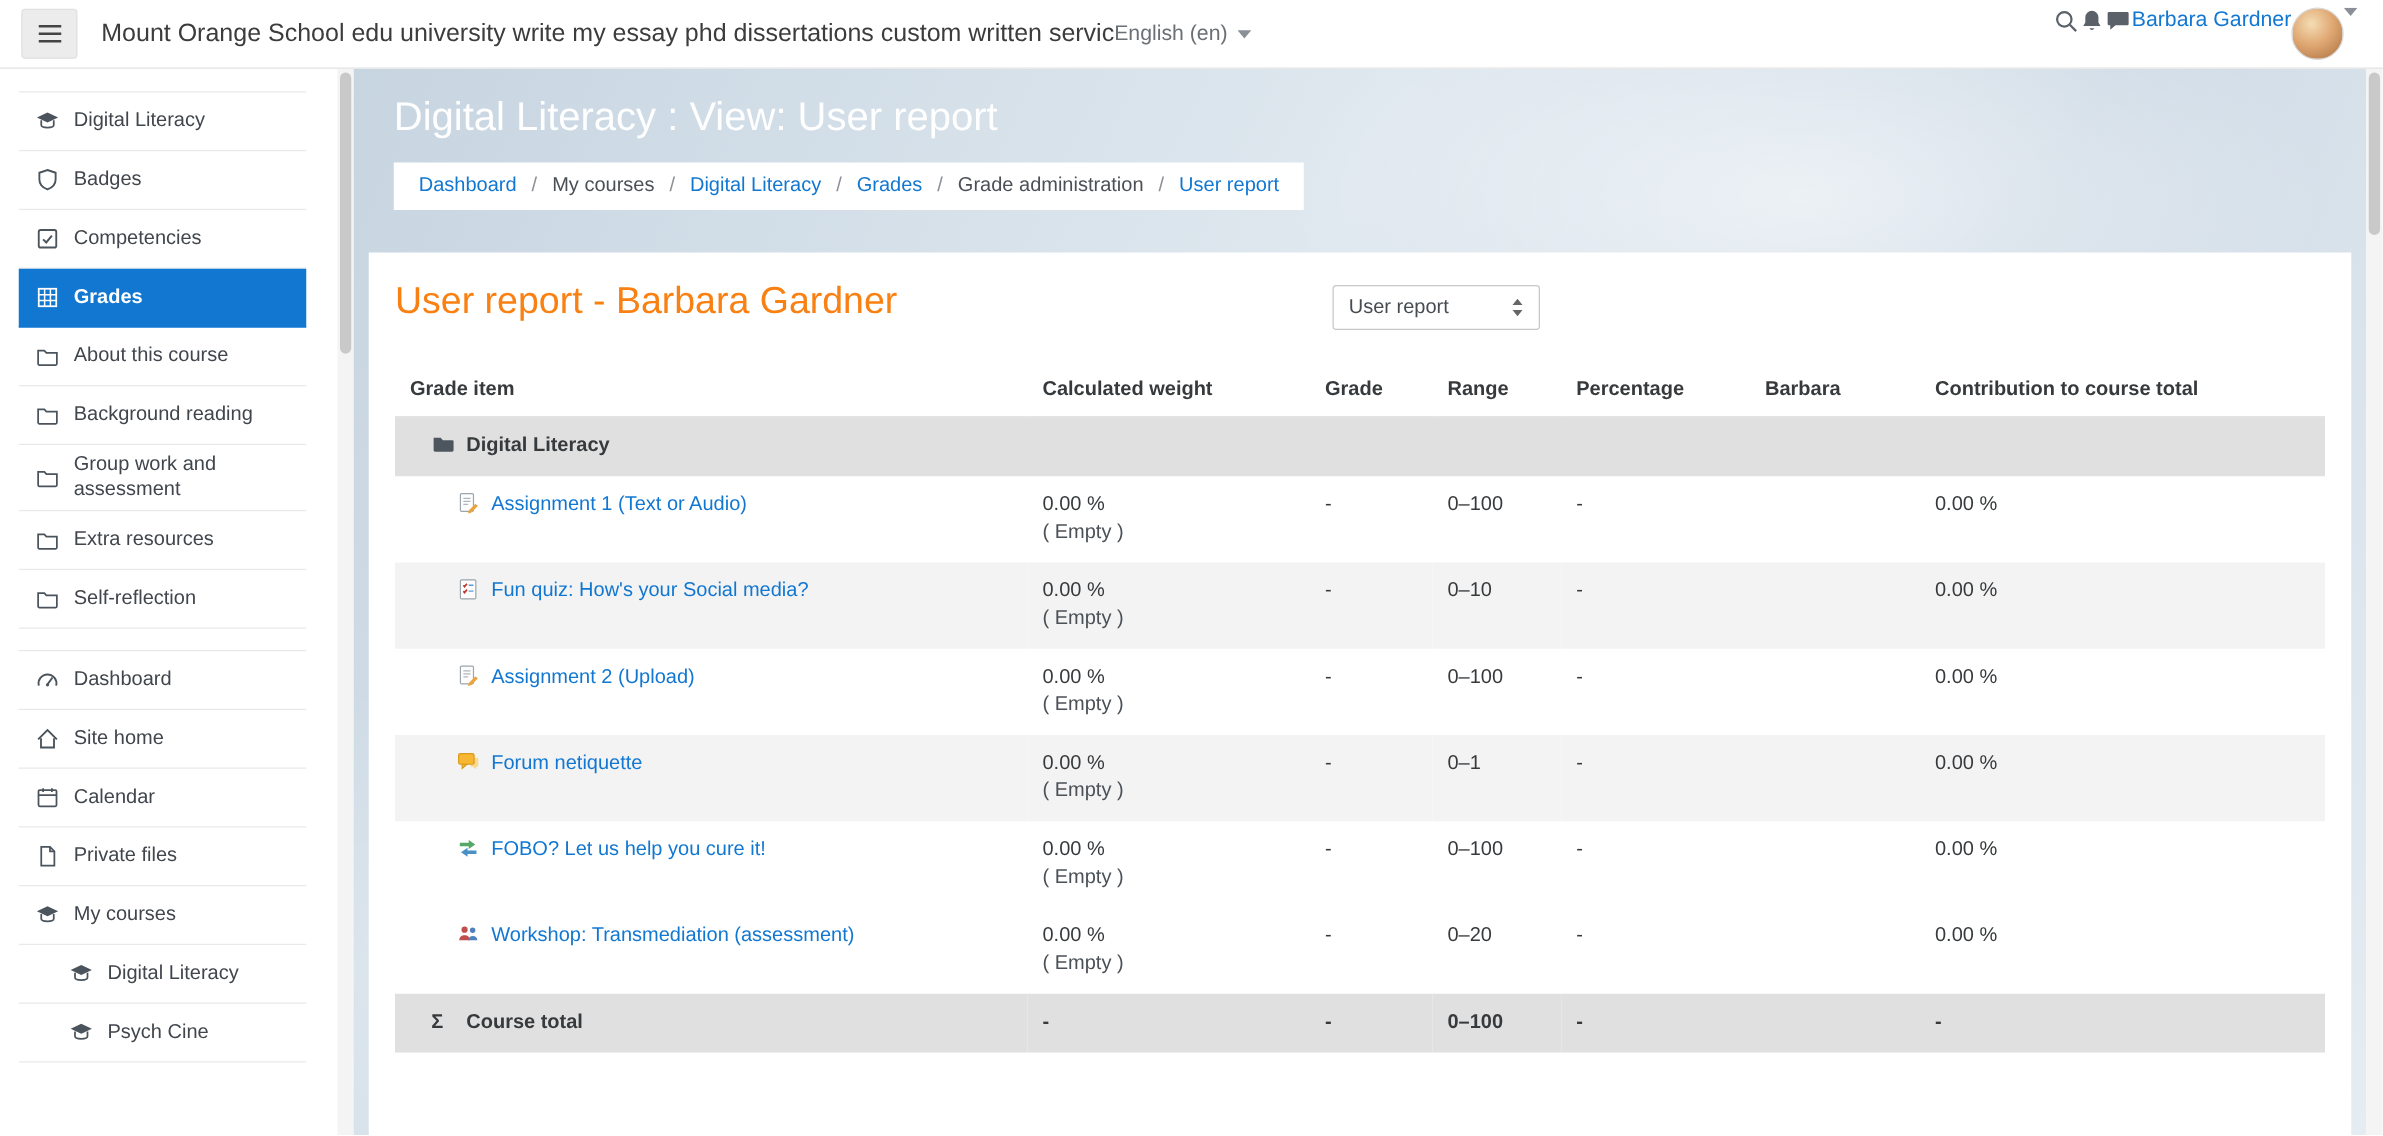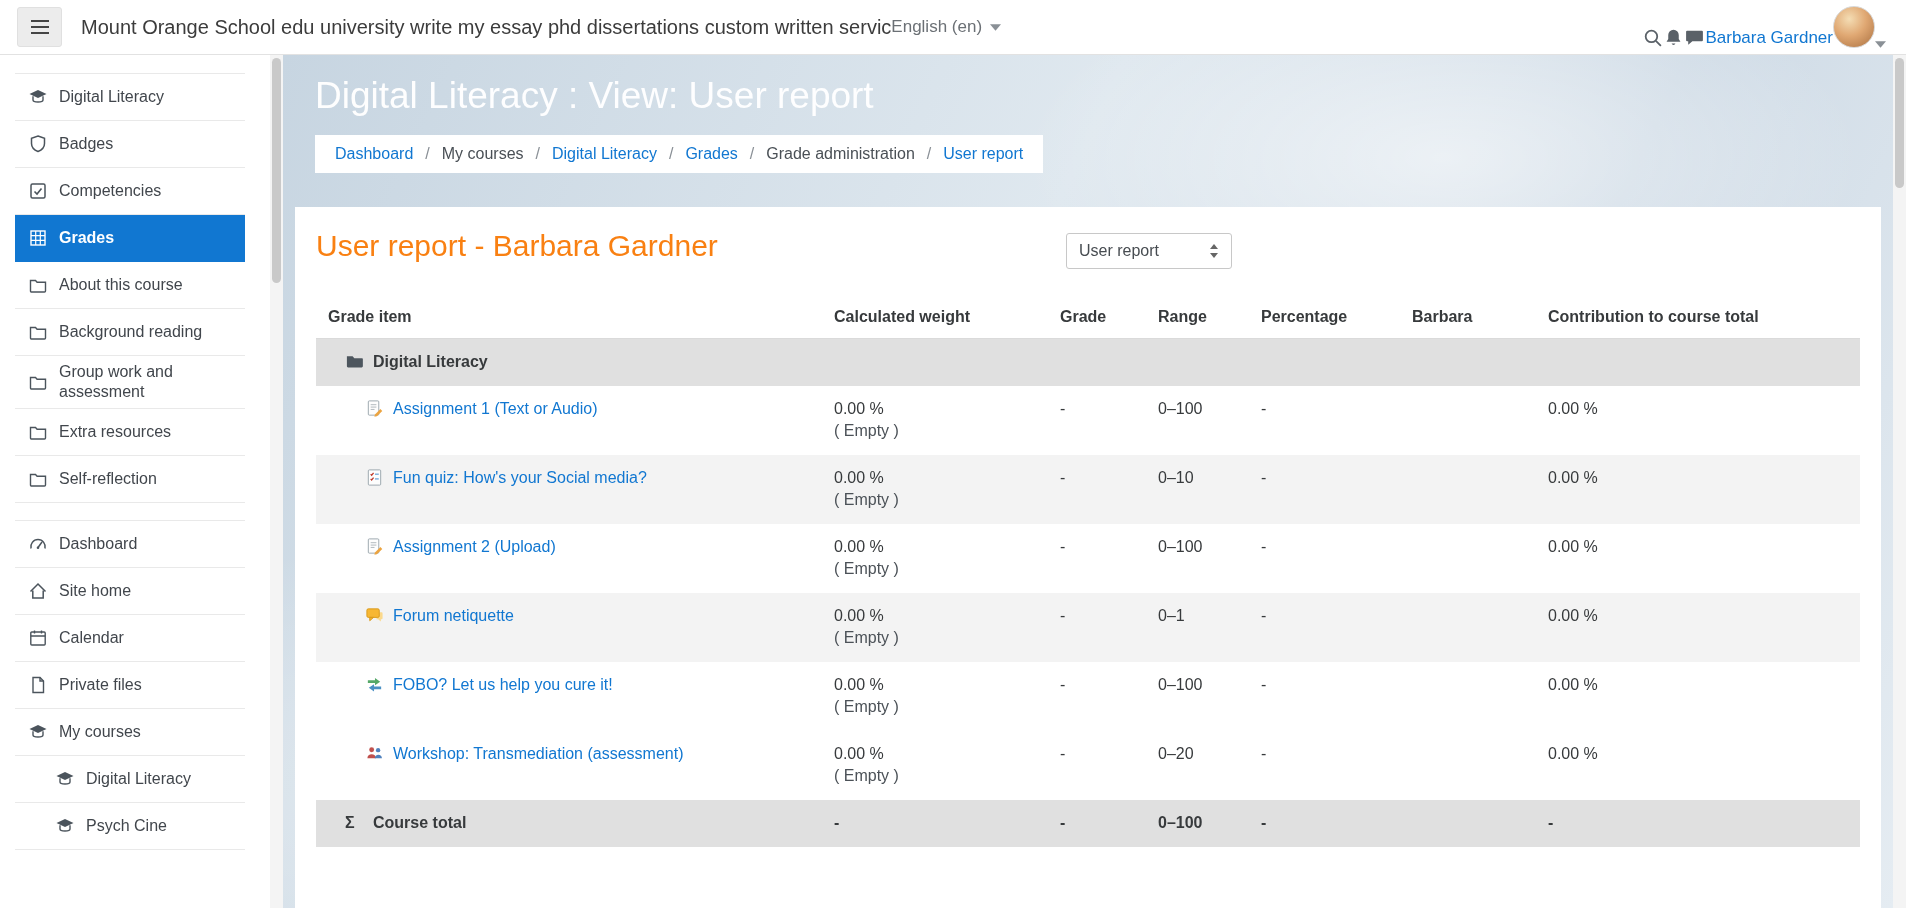--- a/index.html
+++ b/index.html
@@ -19,21 +19,21 @@
     background:#fff; border-bottom:1px solid #e2e2e2;
     display:flex; align-items:center; padding:0 20px 0 17px; z-index:10;
   }
   .burger-btn {
     width:45px; height:40px; background:#ececec; border:1px solid #e0e0e0;
     border-radius:3px; display:flex; align-items:center; justify-content:center; cursor:pointer;
   }
   .bars { width:18px; height:2px; background:#454545; box-shadow:0 -6px 0 #454545, 0 6px 0 #454545; }
   .site-title { margin-left:19px; font-size:20px; color:#3c3c3c; white-space:nowrap; text-decoration:none; }
   .lang { font-size:17px; color:#6b7075; display:flex; align-items:center; gap:8px; cursor:pointer; white-space:nowrap; }
-  .nav-right { margin-left:auto; display:flex; align-items:flex-end; }
+  .nav-right { margin-left:auto; display:flex; align-items:flex-start; }
   .nav-ic { width:21px; height:21px; color:#5a6168; cursor:pointer; }
   .nav-ic svg { width:21px; height:21px; display:block; }
   .user-name { color:#1177d1; font-size:17px; text-decoration:none; white-space:nowrap; }
   .avatar {
     width:42px; height:42px; border-radius:50%; cursor:pointer;
     background: radial-gradient(circle at 38% 30%, #f4ddb4 0%, #e0a873 45%, #a96f3f 100%);
     border:1px solid #d8d8d8;
   }
   .caret { width:11px; height:7px; color:#8a9096; }
   .caret svg { width:11px; height:7px; display:block; }
@@ -60,21 +60,21 @@
   .side-scroll .thumb { position:absolute; top:3px; left:2px; width:9px; height:225px; background:#c9c9c9; border-radius:5px; cursor:pointer; }
 
   
   .main {
     position:absolute; top:55px; left:283px; right:13px; bottom:0; overflow:hidden;
     background:
       radial-gradient(ellipse 700px 320px at 72% 12%, rgba(255,255,255,0.55), transparent 60%),
       radial-gradient(ellipse 900px 420px at 15% 85%, rgba(255,255,255,0.40), transparent 60%),
       linear-gradient(115deg, #c7d5e1 0%, #dfe8ef 42%, #cfdbe6 70%, #e5ecf2 100%);
   }
-  .page-title { margin:0; padding:20px 0 0 32px; font-size:37px; font-weight:300; color:rgba(255,255,255,0.97); }
+  .page-title { margin:0; padding:20px 0 0 32px; font-size:32px; font-weight:300; color:rgba(255,255,255,0.97); }
   .breadcrumb-bar {
     display:inline-flex; align-items:center; margin:18px 0 0 32px;
     background:#fff; padding:0 20px; height:38px; font-size:16px; color:#4a5056;
   }
   .crumb { display:inline-flex; align-items:center; }
   .crumb + .crumb::before { content:"/"; color:#8a9096; margin:0 12px; }
   .crumb a { color:#1177d1; text-decoration:none; }
   .crumb .plain { color:#4a5056; }
 
   .card {

